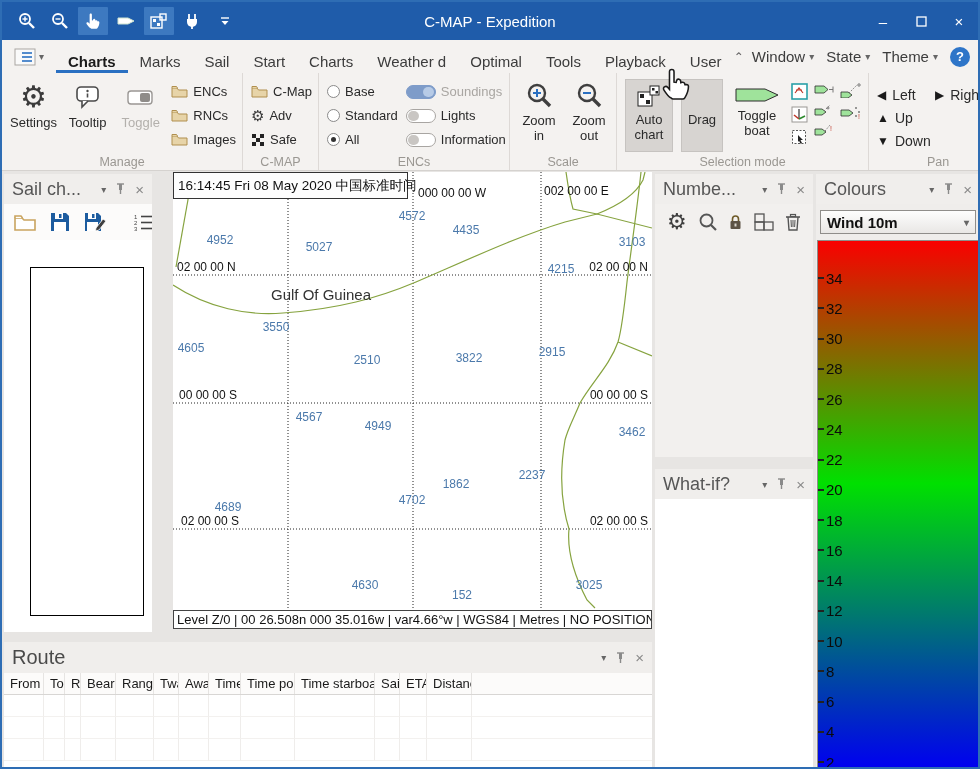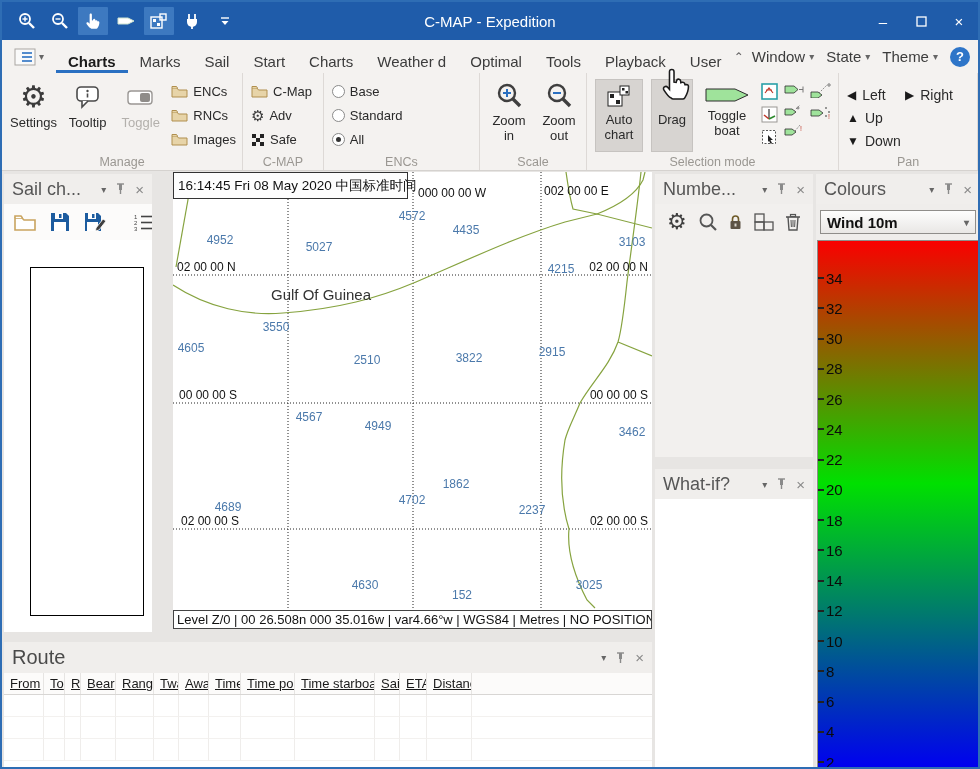--- a/index.html
+++ b/index.html
@@ -69,21 +69,21 @@
              box-sizing:border-box;font-size:13px;color:#111;display:flex;align-items:center;padding-left:3px;
              white-space:nowrap;overflow:hidden;}
   
   .selector{position:absolute;left:4px;top:36px;right:4px;height:24px;border:1px solid #8f8d8a;background:linear-gradient(#fdfdfd,#e9e7e5);
             display:flex;align-items:center;font-size:15px;font-weight:bold;color:#111;padding:0 6px;box-sizing:border-box;}
   .selector .caret{margin-left:auto;}
   .gradient{position:absolute;left:1px;right:1px;top:66px;bottom:0;border:1px solid #8f8d8a;overflow:hidden;}
   .tick{position:absolute;left:0;display:flex;align-items:center;gap:2px;font-size:15px;color:#0b0b0b;height:16px;margin-top:28px;}
   .tick .dash{width:6px;height:2px;background:#222;}
   
-  .rtable{position:absolute;left:0;top:31px;right:0;bottom:0;font-size:13px;color:#1a1a1a;text-decoration:underline;}
+  .rtable{position:absolute;left:0;top:31px;right:0;bottom:0;font-size:13px;color:#1a1a1a;}
   .rrow{display:flex;height:22px;align-items:stretch;}
   .rrow.head{height:21px;border-bottom:1px solid #d8d6d4;background:#fcfbfa;}
   .rcell{border-right:1px solid #e6e4e2;display:flex;align-items:center;padding-left:6px;box-sizing:border-box;white-space:nowrap;overflow:hidden;}
   .rrow:not(.head) .rcell{border-right:1px solid #efedeb;border-bottom:1px solid #f3f1ef;}
   .i{display:block;}
   .cursor{position:absolute;z-index:60;pointer-events:none;}
 </style>
 </head>
 <body>
 
@@ -277,20 +277,40 @@
             <span class="radio"></span>
             <span>Base</span>
           </div>
         <div class="srow">
             <span class="radio"></span>
             <span>Standard</span>
           </div>
         <div class="srow">
             <span class="radio on"></span>
             <span>All</span>
+          </div>
+      </div>
+      <div class="smallcol">
+        <div class="srow">
+            <span class="switch on">
+              <span class="knob"></span>
+            </span>
+            <span class="muted">Soundings</span>
+          </div>
+        <div class="srow">
+            <span class="switch">
+              <span class="knob"></span>
+            </span>
+            <span>Lights</span>
+          </div>
+        <div class="srow">
+            <span class="switch">
+              <span class="knob"></span>
+            </span>
+            <span>Information</span>
           </div>
       </div>
       <div class="rgl">ENCs</div>
     </div>
 
     <div class="rgroup" style="width:98px;justify-content:center">
       <div class="bigbtn" style="width:42px">
         <svg class="i" width="28" height="28" viewBox="0 0 28 28">
             <circle cx="12" cy="11" r="8" fill="none" stroke="#3f3f3f" stroke-width="2.4"></circle>
             <line x1="18" y1="17" x2="25" y2="24" stroke="#3f3f3f" stroke-width="3.4"></line>
@@ -525,21 +545,21 @@
         <div class="sounding" style="left: 459px; top: 70px;">3103</div>
         <div class="sounding" style="left: 388px; top: 97px;">4215</div>
         <div class="sounding" style="left: 103px; top: 155px;">3550</div>
         <div class="sounding" style="left: 18px; top: 176px;">4605</div>
         <div class="sounding" style="left: 194px; top: 188px;">2510</div>
         <div class="sounding" style="left: 296px; top: 186px;">3822</div>
         <div class="sounding" style="left: 379px; top: 180px;">2915</div>
         <div class="sounding" style="left: 136px; top: 245px;">4567</div>
         <div class="sounding" style="left: 205px; top: 254px;">4949</div>
         <div class="sounding" style="left: 459px; top: 260px;">3462</div>
-        <div class="sounding" style="left: 359px; top: 303px; margin-top: 35px;">2237</div>
+        <div class="sounding" style="left: 359px; top: 303px;">2237</div>
         <div class="sounding" style="left: 283px; top: 312px;">1862</div>
         <div class="sounding" style="left: 239px; top: 328px;">4702</div>
         <div class="sounding" style="left: 55px; top: 335px;">4689</div>
         <div class="sounding" style="left: 192px; top: 413px;">4630</div>
         <div class="sounding" style="left: 289px; top: 423px;">152</div>
         <div class="sounding" style="left: 416px; top: 413px;">3025</div>
       </div>
     <div class="sealabel" id="sealabel" style="left:148px;top:122px">Gulf Of Guinea</div>
     <div class="tsbox">16:14:45 Fri 08 May 2020 中国标准时间</div>
   </div>

